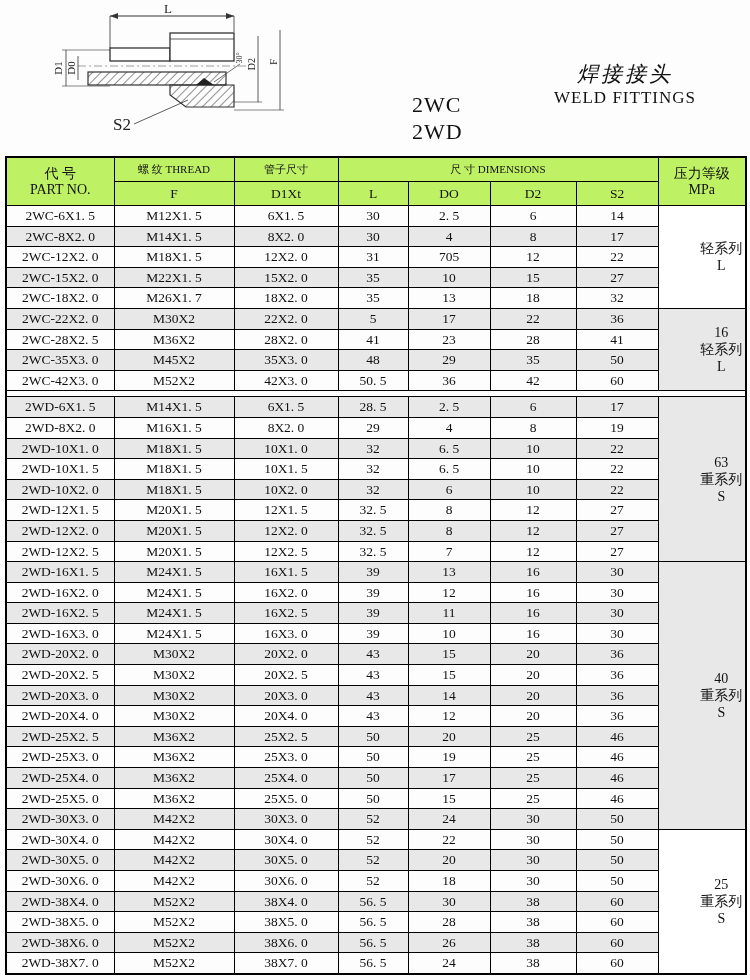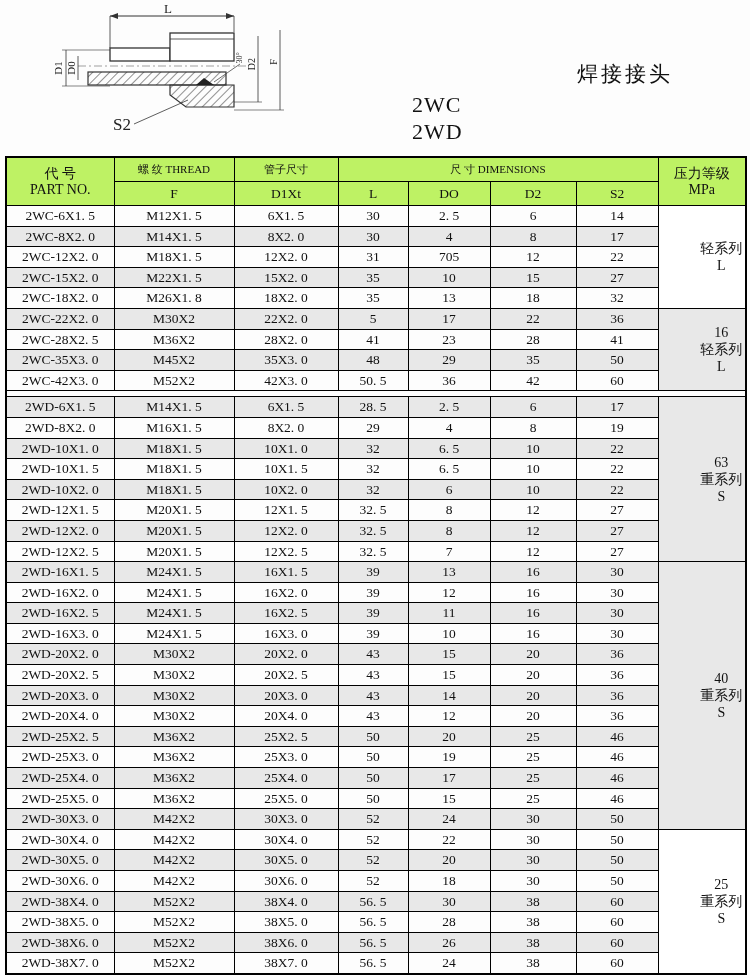--- a/index.html
+++ b/index.html
@@ -5,21 +5,21 @@
   html,body{margin:0;padding:0;}
   body{
     width:750px;height:980px;background:#fdfdfd;color:#111;
     font-family:"Liberation Serif","DejaVu Serif",serif;
     position:relative;overflow:hidden;
   }
   
   .top{position:relative;height:156px;}
   .drawing{position:absolute;left:18px;top:2px;}
   .model-codes{position:absolute;left:412px;top:58px;font-size:22px;line-height:27px;letter-spacing:1px;margin-top:33px;}
-  .title-cn{position:absolute;left:520px;top:60px;width:210px;text-align:center;font-size:21px;letter-spacing:3px;}
+  .title-cn{position:absolute;left:520px;top:60px;width:210px;text-align:center;font-size:21px;letter-spacing:3px;font-style:italic;}
   .title-en{position:absolute;left:520px;top:88px;width:210px;text-align:center;font-size:17px;letter-spacing:1px;}
   
   table{
     border-collapse:collapse;table-layout:fixed;
     width:740px;margin:0 0 0 5px;
     border:2px solid #000;
   }
   col.c1{width:108px}col.c2{width:120px}col.c3{width:104px}col.c4{width:70px}
   col.c5{width:82px}col.c6{width:86px}col.c7{width:82px}col.c8{width:88px}
   th,td{
@@ -87,20 +87,21 @@
 
     <text x="95" y="128" font-size="17" fill="#222">S2</text>
     <line x1="116" y1="122" x2="170" y2="98" stroke="#333" stroke-width="0.8"></line>
   </svg>
 
   <div class="model-codes">
     <div>2WC</div>
     <div>2WD</div>
   </div>
   <div class="title-cn">焊接接头</div>
+  <div class="title-en">WELD FITTINGS</div>
 </div>
 
 <table>
   <colgroup>
     <col class="c1">
       <col class="c2">
       <col class="c3">
       <col class="c4">
     <col class="c5">
       <col class="c6">
@@ -165,21 +166,21 @@
         <td>2WC-15X2. 0</td>
         <td>M22X1. 5</td>
         <td>15X2. 0</td>
         <td>35</td>
         <td>10</td>
         <td>15</td>
         <td>27</td>
       </tr>
       <tr>
         <td>2WC-18X2. 0</td>
-        <td>M26X1. 8</td>
+        <td>M26X1. 7</td>
         <td>18X2. 0</td>
         <td>35</td>
         <td>13</td>
         <td>18</td>
         <td>32</td>
       </tr>
       <tr class="alt">
         <td>2WC-22X2. 0</td>
         <td>M30X2</td>
         <td>22X2. 0</td>

